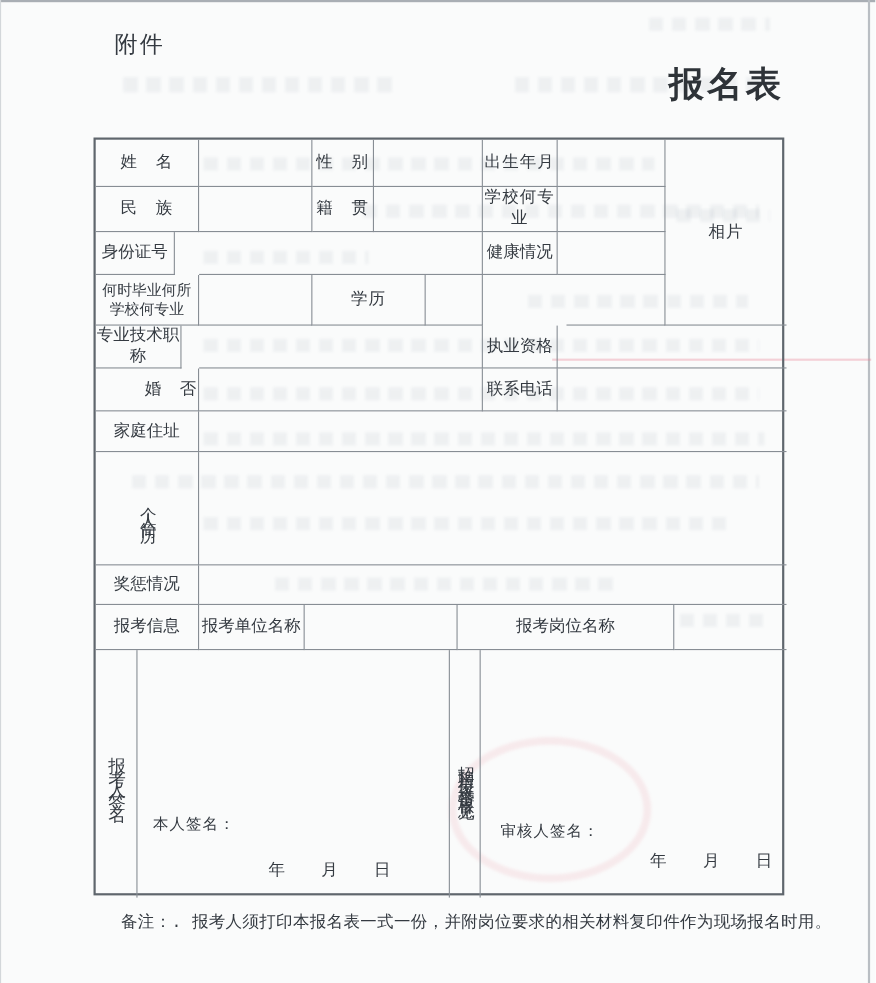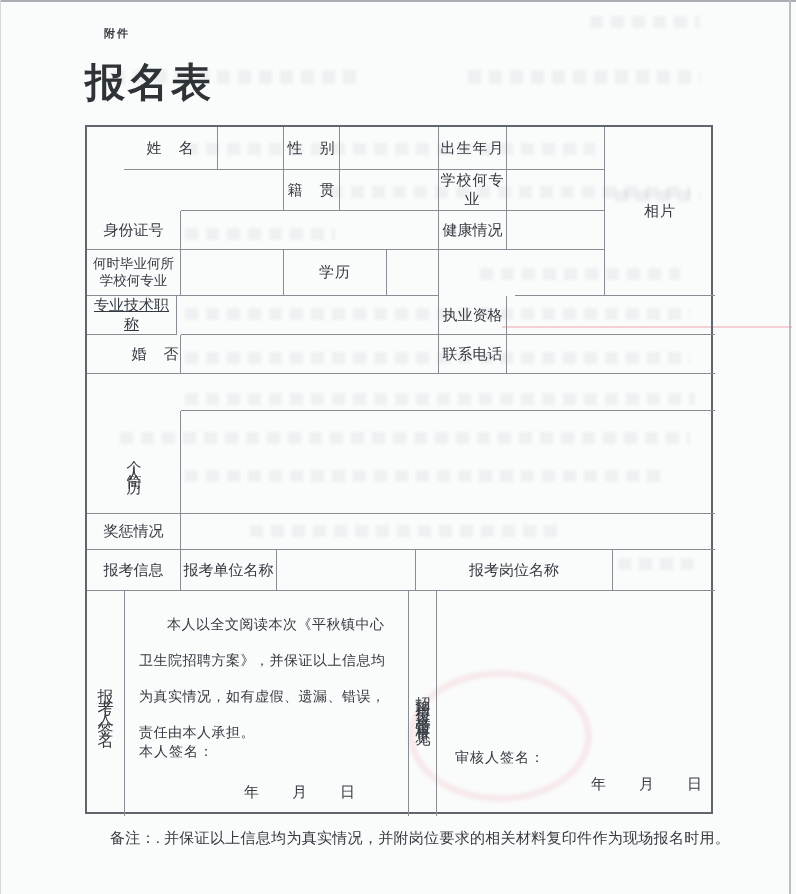--- a/index.html
+++ b/index.html
@@ -12,27 +12,27 @@
     color:#343a41;
   }
   
   .edge{position:absolute;background:#a9aeb4;}
   .edge-top{left:0;top:0;width:796px;height:2px;}
   .edge-right{left:789px;top:0;width:2px;height:894px;background:#b9bec3;}
   .edge-left{left:0;top:0;width:1px;height:894px;background:#d3d7da;}
 
   .attachment{
     position:absolute;left:104px;top:26px;
-    font-size:11px;letter-spacing:2px;font-weight:bold;
+    font-size:21px;letter-spacing:2px;
   }
   .title{
     position:absolute;left:85px;top:55px;width:628px;
-    margin:0;text-align:left;
+    margin:0;text-align:right;
     font-family:Liberation Sans, sans-serif;
-    font-size:40px;font-weight:bold;letter-spacing:3px;color:#2e3338;
+    font-size:32px;font-weight:bold;letter-spacing:3px;color:#2e3338;
   }
 
   .form-table{
     position:absolute;left:85px;top:125px;
     width:628px;height:689px;
     border:2px solid #5f666d;
     box-sizing:border-box;
   }
   .cell{
     position:absolute;box-sizing:border-box;
@@ -48,21 +48,21 @@
   .lbl-2line{flex-direction:column;font-size:13.5px;letter-spacing:0;}
   .vtext{
     writing-mode:vertical-rl;text-orientation:upright;
   }
   .decl-cell{align-items:flex-start;justify-content:flex-start;text-align:left;}
   .decl{
     margin:0;padding:16px 12px 0 14px;
     text-indent:2em;font-size:14px;line-height:36px;
     letter-spacing:0.5px;text-align:left;
   }
-  .sub{position:absolute;font-size:15px;letter-spacing:1px;}
+  .sub{position:absolute;font-size:15px;letter-spacing:1px;font-family:Liberation Mono, monospace;}
   .ghost{
     position:absolute;height:12px;opacity:0.07;filter:blur(1.5px);
     background:repeating-linear-gradient(90deg,#5a6b80 0 13px,transparent 13px 21px);
     pointer-events:none;
   }
   .pink-line{
     position:absolute;height:2px;background:rgba(231,130,150,0.35);
     filter:blur(0.5px);pointer-events:none;
   }
   .stamp{
@@ -98,57 +98,59 @@
   <div class="stamp" style="left:408px;top:670px;width:170px;height:118px;"></div>
   <div class="pink-line" style="left:502px;top:326px;width:290px;"></div>
 
   <div class="attachment">附件</div>
   <h1 class="title">报名表</h1>
 
   <div class="form-table">
 
     <div class="cell no-r" style="left:518px;top:0;width:110px;height:169px;">相片</div>
 
-    <div class="cell" style="left:0;top:0;width:94px;height:43px;margin-left:37px;">姓　名</div>
+    <div class="cell" style="left:0;top:0;width:94px;height:43px;">姓　名</div>
     <div class="cell blank" style="left:94px;top:0;width:103px;height:43px;"></div>
     <div class="cell" style="left:197px;top:0;width:56px;height:43px;">性　别</div>
     <div class="cell blank" style="left:253px;top:0;width:99px;height:43px;"></div>
     <div class="cell" style="left:352px;top:0;width:68px;height:43px;">出生年月</div>
     <div class="cell blank" style="left:420px;top:0;width:98px;height:43px;"></div>
 
+    <div class="cell" style="left:0;top:43px;width:94px;height:41px;">民　族</div>
     <div class="cell blank" style="left:94px;top:43px;width:103px;height:41px;"></div>
     <div class="cell" style="left:197px;top:43px;width:56px;height:41px;text-align:center;">籍　贯</div>
     <div class="cell blank" style="left:253px;top:43px;width:99px;height:41px;"></div>
     <div class="cell" style="left:352px;top:43px;width:68px;height:41px;">学校何专业</div>
     <div class="cell blank" style="left:420px;top:43px;width:98px;height:41px;"></div>
 
-    <div class="cell" style="left:0;top:84px;width:94px;height:39px;letter-spacing:0;">身份证号</div>
+    <div class="cell" style="left:0;top:84px;width:72px;height:39px;letter-spacing:0;">身份证号</div>
     <div class="cell blank" style="left:94px;top:84px;width:258px;height:39px;"></div>
     <div class="cell" style="left:352px;top:84px;width:68px;height:39px;letter-spacing:0;">健康情况</div>
     <div class="cell blank" style="left:420px;top:84px;width:98px;height:39px;"></div>
 
     <div class="cell lbl-2line" style="left:0;top:123px;width:94px;height:46px;">
       <span>何时毕业何所</span>
       <span>学校何专业</span>
     </div>
     <div class="cell blank" style="left:94px;top:123px;width:103px;height:46px;"></div>
     <div class="cell" style="left:197px;top:123px;width:103px;height:46px;">学历</div>
     <div class="cell blank" style="left:300px;top:123px;width:52px;height:46px;"></div>
     <div class="cell blank" style="left:428px;top:123px;width:90px;height:46px;"></div>
 
-    <div class="cell" style="left:0;top:169px;width:90px;height:39px;letter-spacing:0;text-decoration:underline;">专业技术职称</div>
+    <div class="cell" style="left:0;top:169px;width:78px;height:39px;letter-spacing:0;">专业技术职称</div>
     <div class="cell blank" style="left:94px;top:169px;width:258px;height:39px;"></div>
     <div class="cell" style="left:352px;top:169px;width:68px;height:39px;letter-spacing:0;">执业资格</div>
     <div class="cell blank no-r" style="left:420px;top:169px;width:208px;height:39px;"></div>
 
     <div class="cell" style="left:0;top:208px;width:94px;height:39px;padding-left:44px;">婚　否</div>
     <div class="cell blank" style="left:94px;top:208px;width:258px;height:39px;"></div>
     <div class="cell" style="left:352px;top:208px;width:68px;height:39px;letter-spacing:0;">联系电话</div>
     <div class="cell blank no-r" style="left:420px;top:208px;width:208px;height:39px;"></div>
 
+    <div class="cell" style="left:0;top:247px;width:94px;height:37px;letter-spacing:0;">家庭住址</div>
     <div class="cell blank no-r" style="left:94px;top:247px;width:534px;height:37px;"></div>
 
     <div class="cell" style="left:0;top:284px;width:94px;height:103px;">
       <span class="vtext" style="letter-spacing:7px;">个人简历</span>
     </div>
     <div class="cell blank no-r" style="left:94px;top:284px;width:534px;height:103px;"></div>
 
     <div class="cell" style="left:0;top:387px;width:94px;height:36px;letter-spacing:0;">奖惩情况</div>
     <div class="cell blank no-r" style="left:94px;top:387px;width:534px;height:36px;"></div>
 
@@ -156,31 +158,30 @@
     <div class="cell" style="left:0;top:423px;width:94px;height:41px;letter-spacing:0;">报考信息</div>
     <div class="cell blank" style="left:190px;top:423px;width:139px;height:41px;"></div>
     <div class="cell" style="left:329px;top:423px;width:197px;height:41px;letter-spacing:0;">报考岗位名称</div>
     <div class="cell blank no-r" style="left:526px;top:423px;width:102px;height:41px;"></div>
 
     <div class="cell no-b" style="left:0;top:464px;width:38px;height:225px;">
       <span class="vtext" style="font-size:16px;letter-spacing:11px;">报考人签名</span>
     </div>
 
     <div class="cell no-b decl-cell" style="left:38px;top:464px;width:284px;height:225px;">
-      <p class="decl">本人以全文阅读本次《平秋镇中心卫生院招聘方案》，并保证以上信息均为真实情况，如有虚假、遗漏、错误，责任由本人承担。</p>
       <span class="sub" style="left:14px;top:152px;font-size:14px;">本人签名：</span>
       <span class="sub" style="left:90px;top:192px;width:170px;text-align:center;">年　　月　　日</span>
     </div>
 
     <div class="cell no-b" style="left:322px;top:464px;width:28px;height:225px;">
       <span class="vtext" style="font-size:15px;letter-spacing:4px;">招聘单位资格审核意见</span>
     </div>
 
     <div class="cell no-b no-r decl-cell" style="left:350px;top:464px;width:278px;height:225px;">
       <span class="sub" style="left:18px;top:158px;font-size:14px;">审核人签名：</span>
       <span class="sub" style="left:150px;top:184px;width:120px;text-align:center;">年　　月　　日</span>
     </div>
 
   </div>
 
-  <div class="sub" style="left:110px;top:829px;letter-spacing:0.3px;">备注：. 并保证以上信息均为真实情况，并附岗位要求的相关材料复印件作为现场报名时用。</div>
+  <div class="sub" style="left:110px;top:829px;letter-spacing:0.3px;">备注：. 报考人须打印本报名表一式一份，并附岗位要求的相关材料复印件作为现场报名时用。</div>
 
 </div>
 
 </body></html>

